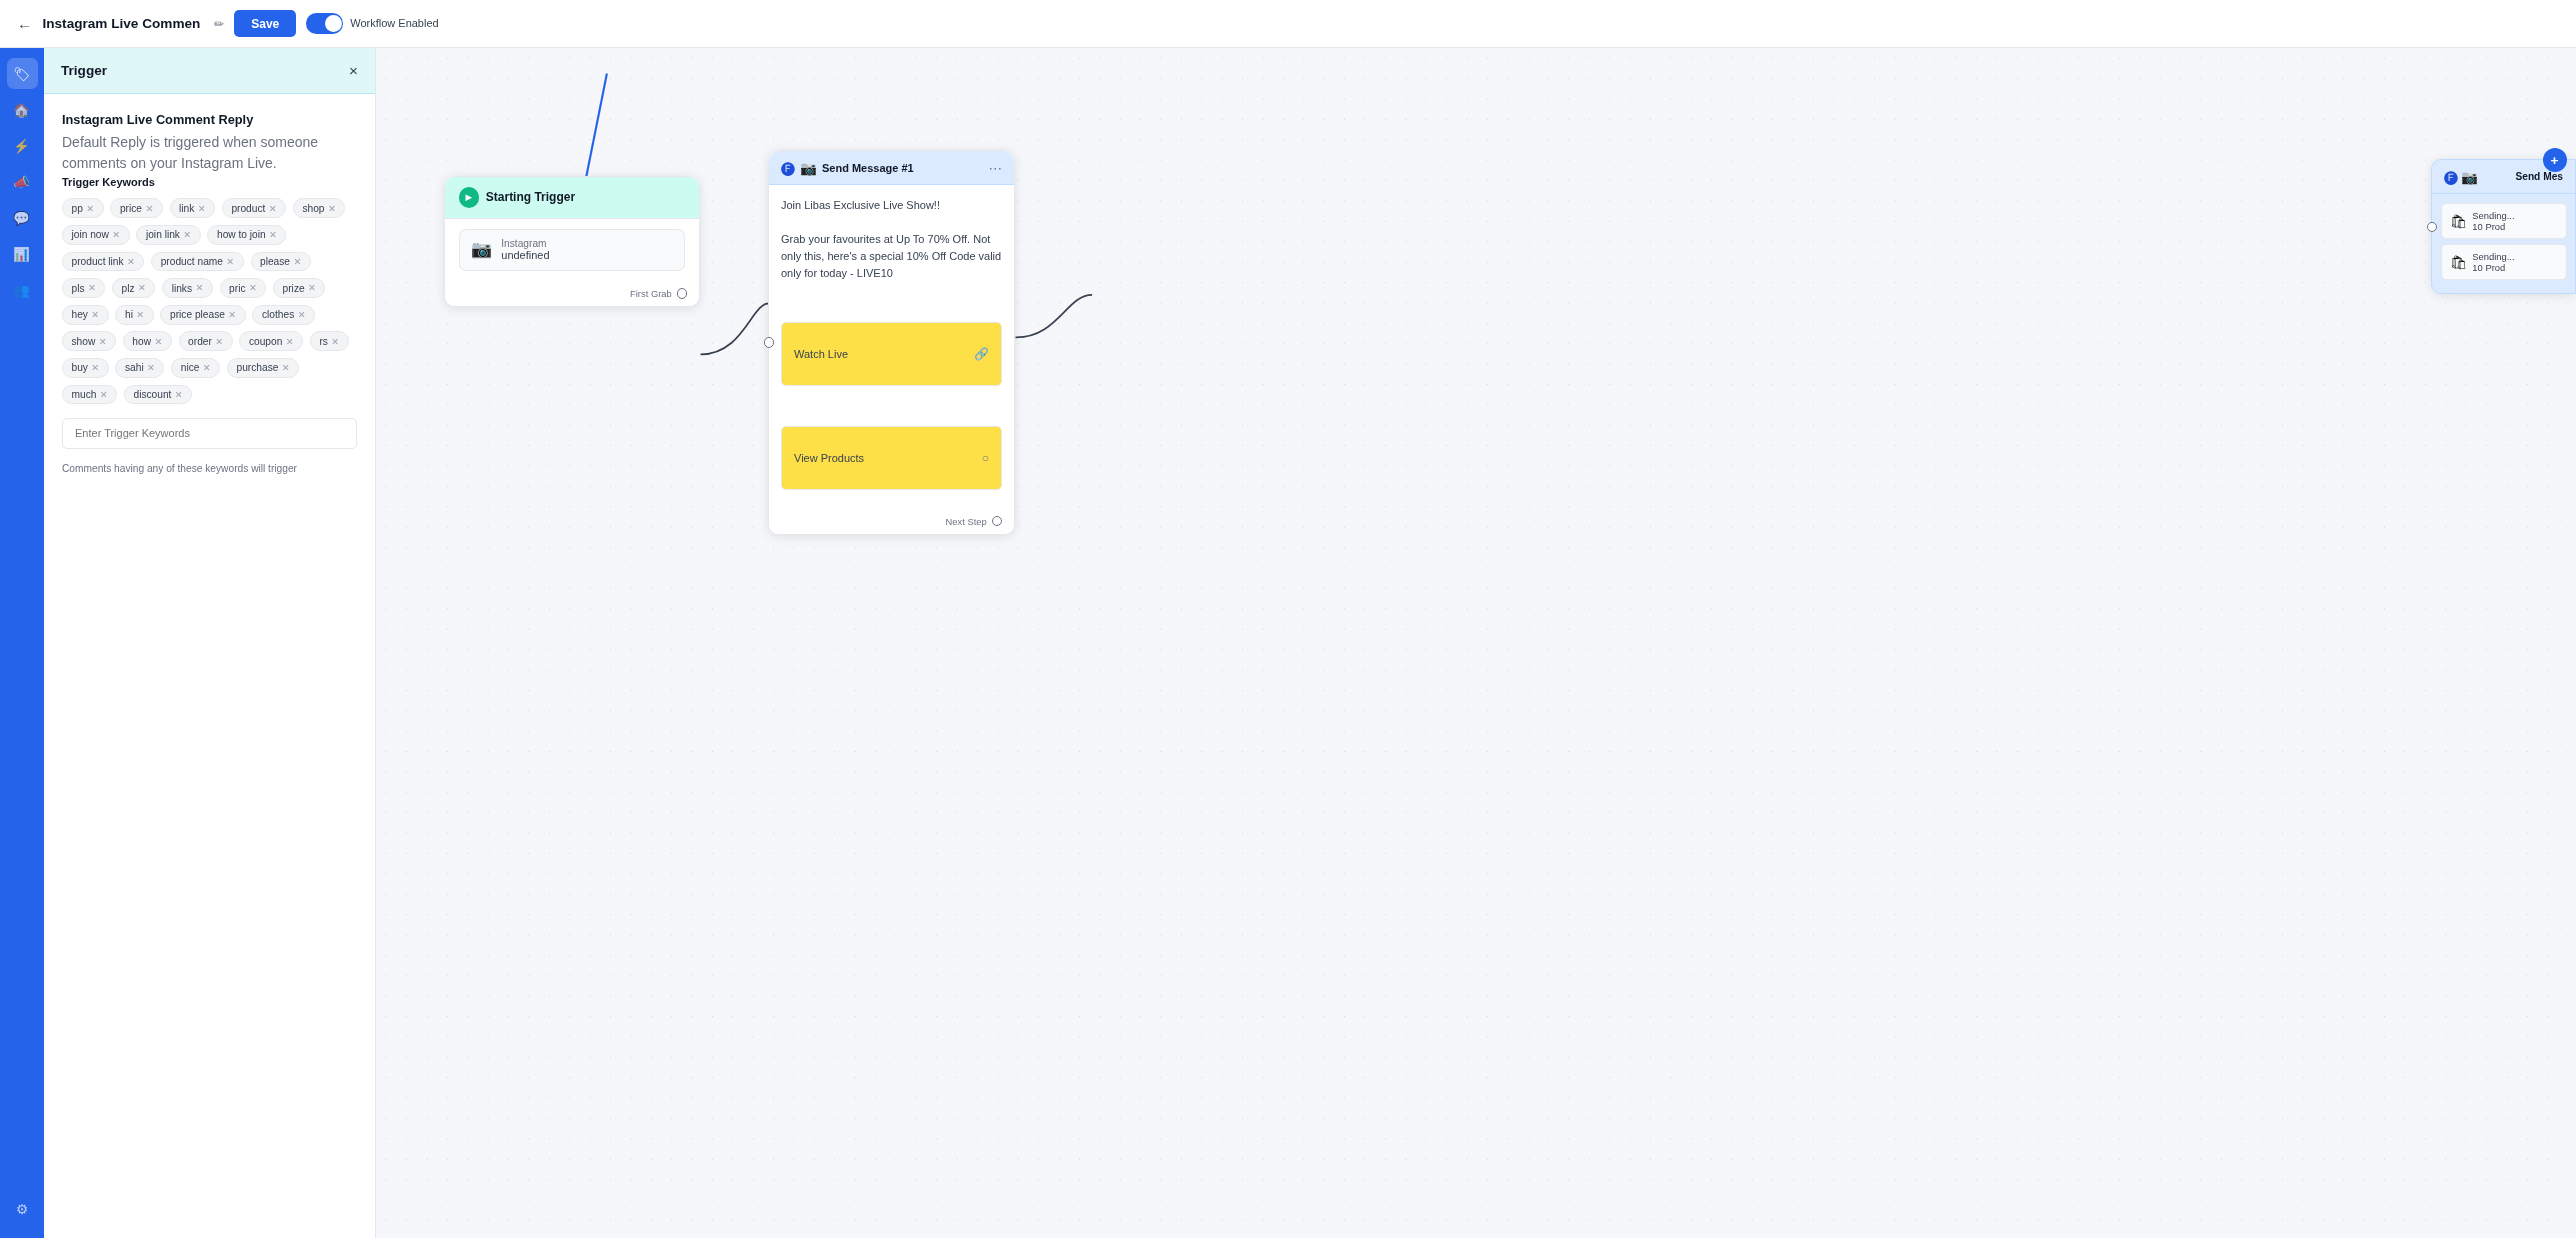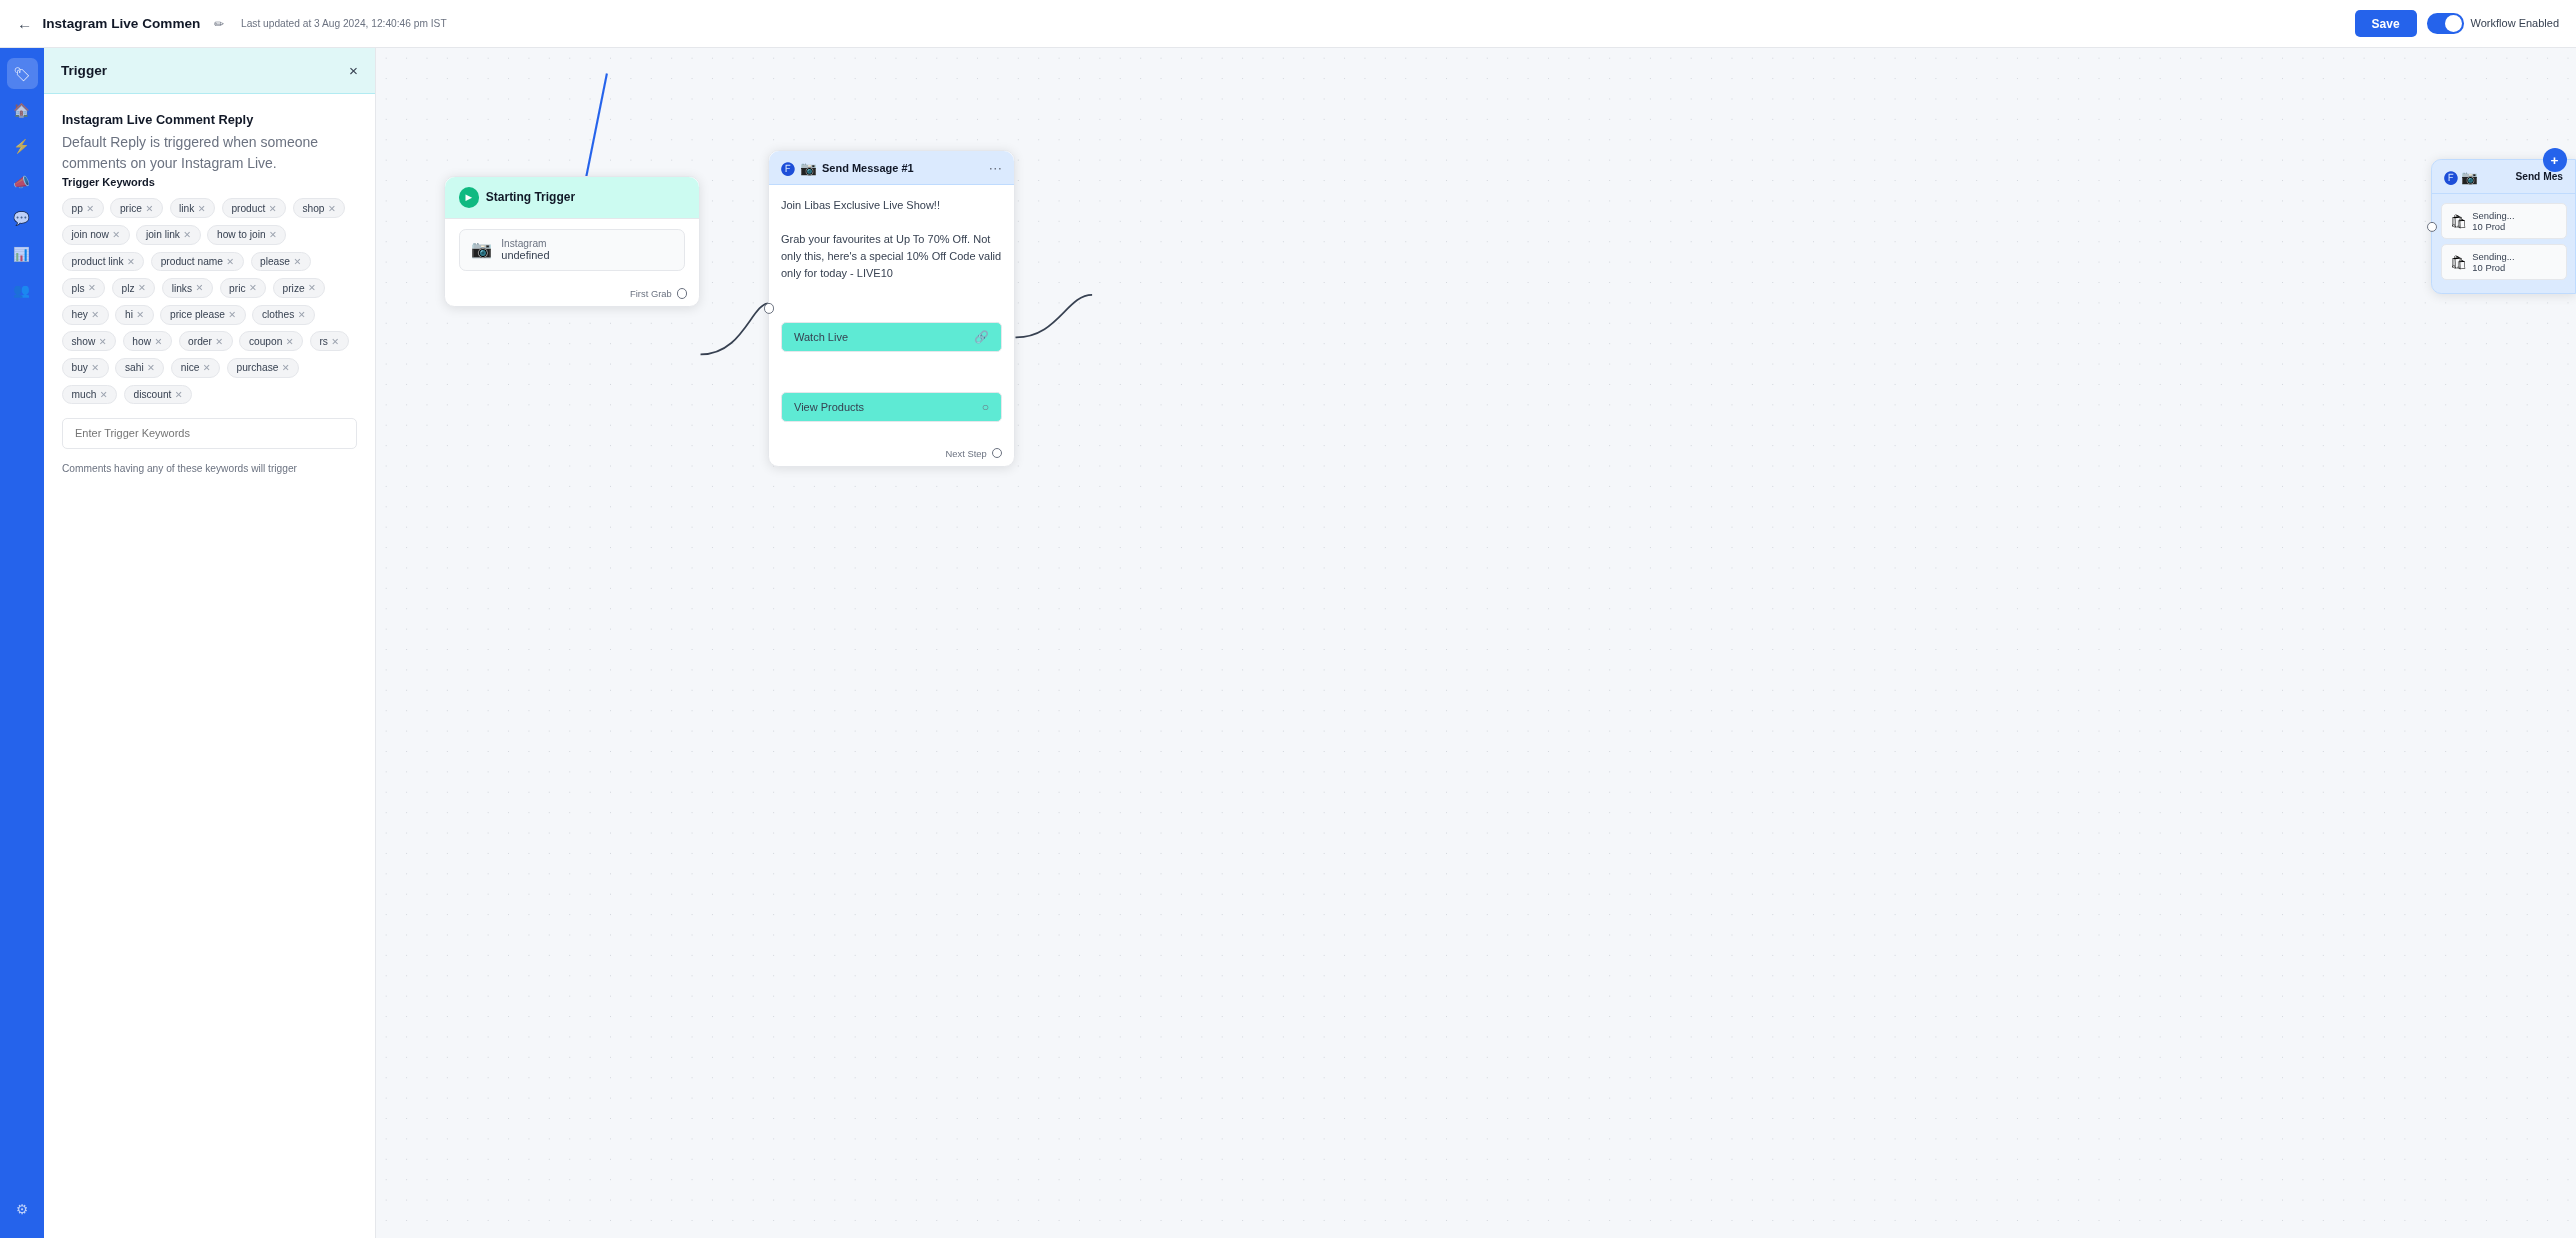--- a/index.html
+++ b/index.html
@@ -138,23 +138,23 @@
     }
     .send-msg-header-left { display: flex; align-items: center; gap: 5.1px; }
     .fb-icon { font-size: 13.6px; color: #1d4ed8; }
     .ig-icon { font-size: 13.6px; color: #c026d3; }
     .send-msg-title { font-size: 11px; font-weight: 600; color: #111827; }
     .send-msg-menu { background: none; border: none; cursor: pointer; font-size: 13.6px; color: #6b7280; }
     .send-msg-body { padding: 12px; }
     .send-msg-text { font-size: 11px; color: #374151; line-height: 1.55; margin-bottom: 10.2px; }
     .send-msg-btn {
       display: flex; align-items: center; justify-content: space-between;
-      border: 0.9px solid #e5e7eb; border-radius: 5.1px; padding: 7px 12px;
+      border: 0.9px solid #e5e7eb; border-radius: 5.1px; padding: 24px 12px;
       font-size: 11px; color: #374151; margin-bottom: 6.8px; cursor: pointer;
-      background: #5eead4;
+      background: #fde047;
       margin-top: 40px;
     }
     .send-msg-btn .btn-icon { font-size: 12px; color: #6b7280; }
     .connector-row {
       display: flex; align-items: center; justify-content: flex-end;
       padding: 6.8px 12px; gap: 5.1px;
     }
     .step-label { font-size: 9.4px; color: #6b7280; }
 
     
@@ -198,21 +198,20 @@
   </style>
 </head>
 <body>
 
 <header class="header">
   <button class="header-back-btn">
     <span>←</span>
   </button>
   <span class="header-title">Instagram Live Commen</span>
   <span class="header-edit-icon">✏</span>
-  <span class="header-timestamp">Last updated at 3 Aug 2024, 12:40:46 pm IST</span>
   <button class="header-save-btn">Save</button>
   <div class="header-toggle-area">
     <div class="toggle-switch">
       <div class="toggle-knob"></div>
     </div>
     <span class="toggle-label">Workflow Enabled</span>
   </div>
 </header>
 
 <nav class="sidebar">

